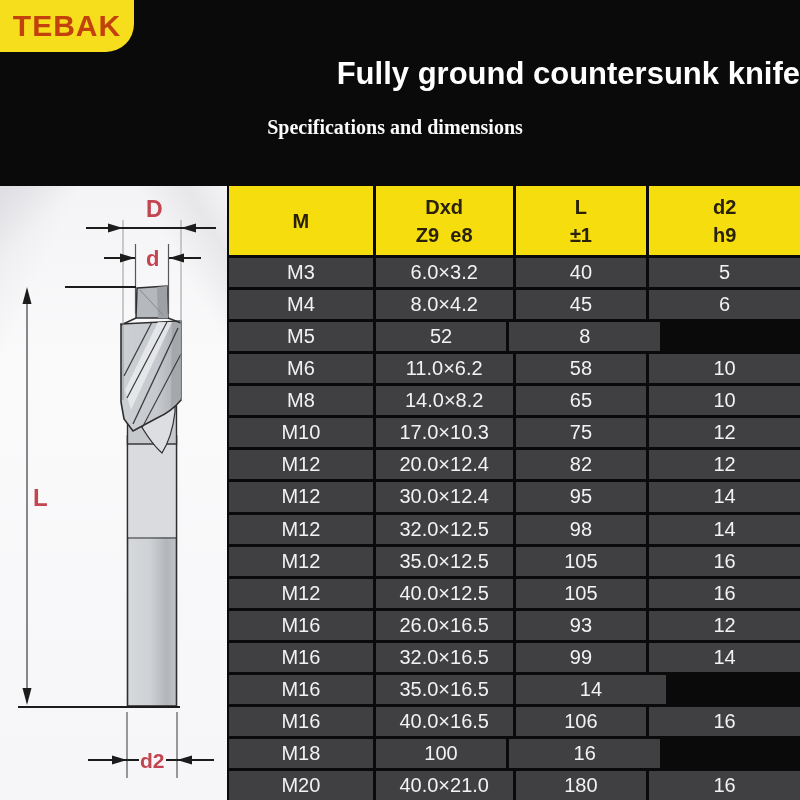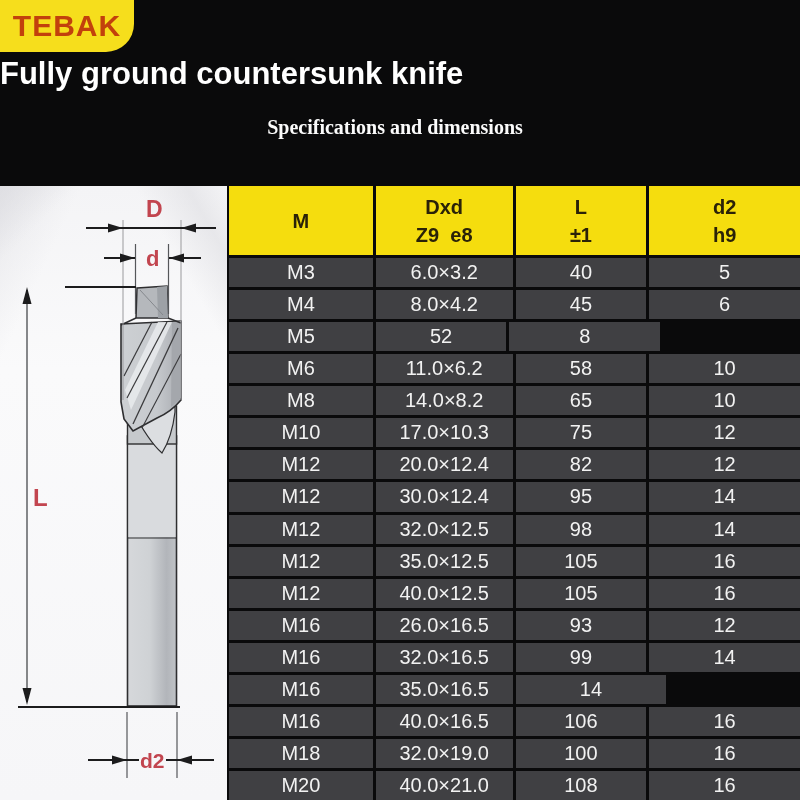--- a/index.html
+++ b/index.html
@@ -10,21 +10,21 @@
   }
   
   .banner{position:absolute;left:0;top:0;width:800px;height:186px;background:#0a0a0b;}
   .logo-badge{
     position:absolute;left:0;top:0;width:134px;height:52px;
     background:#f6de1c;border-radius:0 0 28px 0;
     display:flex;align-items:center;justify-content:center;
     font-size:30px;font-weight:800;letter-spacing:1px;color:#c2410c;
   }
   .banner-title{
-    position:absolute;left:0;top:50px;width:800px;text-align:left;
+    position:absolute;left:0;top:50px;width:800px;text-align:right;
     font-size:31px;font-weight:700;color:#ffffff;line-height:48px;
   }
   .banner-subtitle{
     position:absolute;left:0;top:112px;width:790px;text-align:center;
     font-size:20px;font-weight:700;color:#fbfbfb;line-height:30px;font-family:Liberation Serif, serif;
   }
   
   .drawing-panel{
     position:absolute;left:0;top:186px;width:227px;height:614px;
     background:
@@ -261,26 +261,25 @@
           <div class="td col3">14</div>
         </div>
         <div class="tr">
           <div class="td col0">M16</div>
           <div class="td col1">40.0×16.5</div>
           <div class="td col2">106</div>
           <div class="td col3">16</div>
         </div>
         <div class="tr">
           <div class="td col0">M18</div>
-          <div class="td col1">32.0×19.0</div>
           <div class="td col2">100</div>
           <div class="td col3">16</div>
         </div>
         <div class="tr">
           <div class="td col0">M20</div>
           <div class="td col1">40.0×21.0</div>
-          <div class="td col2">108</div>
+          <div class="td col2">180</div>
           <div class="td col3">16</div>
         </div>
       </div>
   </div>
 
 </div>
 
 </body></html>

